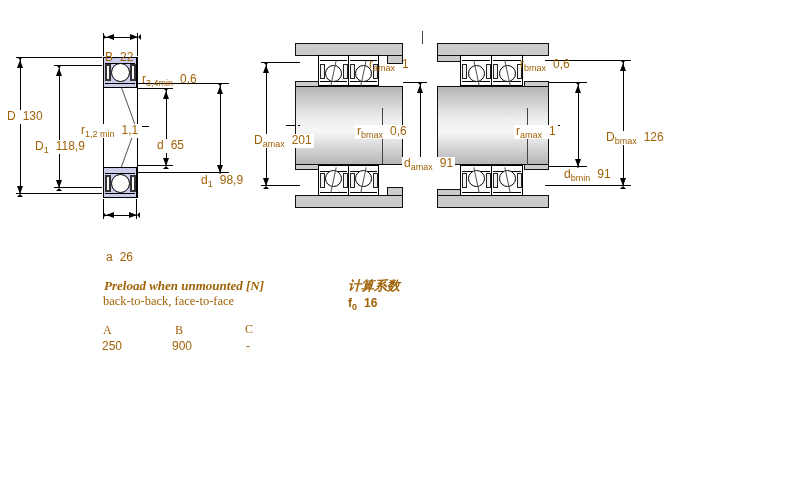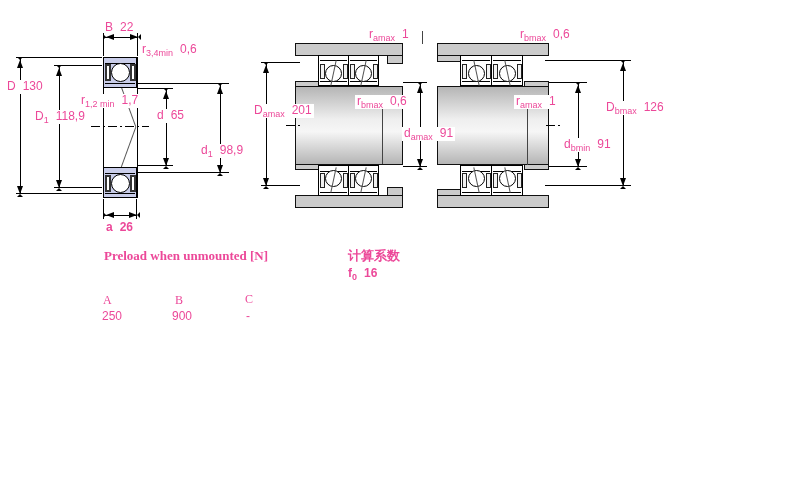--- a/index.html
+++ b/index.html
@@ -22,26 +22,26 @@
   .gray{position:absolute;background:#cbcbcb;border:1px solid #111;box-sizing:border-box;}
   .shaft{position:absolute;border:1px solid #111;box-sizing:border-box;
          background:linear-gradient(180deg,#b5b5b5 0%,#efefef 42%,#f6f6f6 58%,#b5b5b5 100%);}
   .bbox{position:absolute;background:#fff;border:1px solid #000;box-sizing:border-box;}
   .blue{background:#c9cde9;}
   .ball{position:absolute;background:#fff;border:1px solid #000;border-radius:50%;box-sizing:border-box;}
   .seal{position:absolute;width:6px;background:#fff;border:2px solid #333;box-sizing:border-box;}
   .sseal{position:absolute;width:5px;background:#f2f2f2;border:1px solid #222;box-sizing:border-box;}
   .ring{position:absolute;height:1px;background:#000;left:1px;right:1px;}
   
-  .lbl{position:absolute;font-size:12px;line-height:13px;white-space:nowrap;color:#ec4899;}
+  .lbl{position:absolute;font-size:12px;line-height:13px;white-space:nowrap;color:#a16207;margin-top:30px;}
   .bg{background:#fff;padding:0 2px;}
   .sub{font-size:9px;position:relative;top:3px;letter-spacing:0;}
   .val{margin-left:7px;}
   .serif{font-family:"Liberation Serif",serif;}
-  .b{font-weight:bold;}
+  .b{font-weight:bold;font-style:italic;}
 </style>
 </head>
 <body>
 
 <div id="stage">
 
   <div>
 
     <div class="vl" style="left:103px;top:57px;height:141px;"></div>
     <div class="vl" style="left:137px;top:57px;height:141px;"></div>
@@ -218,36 +218,37 @@
     <div class="hl" style="left:549px;top:166px;width:38px;"></div>
     <div class="vl" style="left:578px;top:82px;height:85px;"></div>
     <div class="tip tu" style="left:575px;top:82px;"></div>
     <div class="tip td" style="left:575px;top:159px;"></div>
   </div>
 
   <div class="lbl" style="left:105px;top:21px;"><span>B</span><span class="sub"></span><span class="val">22</span></div>
   <div class="lbl" style="left:142px;top:43px;"><span>r</span><span class="sub">3,4min</span><span class="val">0,6</span></div>
   <div class="lbl bg" style="left:5px;top:80px;"><span>D</span><span class="sub"></span><span class="val">130</span></div>
   <div class="lbl bg" style="left:33px;top:110px;"><span>D</span><span class="sub">1</span><span class="val">118,9</span></div>
-  <div class="lbl bg" style="left:79px;top:94px;"><span>r</span><span class="sub">1,2 min</span><span class="val">1,7</span></div>
+  <div class="lbl bg" style="left:79px;top:94px;"><span>r</span><span class="sub">1,2 min</span><span class="val">1,1</span></div>
   <div class="lbl bg" style="left:155px;top:109px;"><span>d</span><span class="sub"></span><span class="val">65</span></div>
   <div class="lbl bg" style="left:199px;top:144px;"><span>d</span><span class="sub">1</span><span class="val">98,9</span></div>
-  <div class="lbl" style="left:106px;top:221px;font-weight:bold;"><span>a</span><span class="sub"></span><span class="val">26</span></div>
+  <div class="lbl" style="left:106px;top:221px;"><span>a</span><span class="sub"></span><span class="val">26</span></div>
 
   <div class="lbl" style="left:369px;top:28px;"><span>r</span><span class="sub">amax</span><span class="val">1</span></div>
   <div class="lbl bg" style="left:252px;top:104px;"><span>D</span><span class="sub">amax</span><span class="val">201</span></div>
   <div class="lbl bg" style="left:355px;top:95px;"><span>r</span><span class="sub">bmax</span><span class="val">0,6</span></div>
   <div class="lbl bg" style="left:402px;top:127px;"><span>d</span><span class="sub">amax</span><span class="val">91</span></div>
 
   <div class="lbl" style="left:520px;top:28px;"><span>r</span><span class="sub">bmax</span><span class="val">0,6</span></div>
   <div class="lbl bg" style="left:514px;top:95px;"><span>r</span><span class="sub">amax</span><span class="val">1</span></div>
   <div class="lbl bg" style="left:604px;top:101px;"><span>D</span><span class="sub">bmax</span><span class="val">126</span></div>
   <div class="lbl bg" style="left:562px;top:138px;"><span>d</span><span class="sub">bmin</span><span class="val">91</span></div>
 
   <div class="lbl serif b" style="left:104px;top:249px;font-size:13px;">Preload when unmounted [N]</div>
+  <div class="lbl serif" style="left:103px;top:265px;font-size:12.5px;">back-to-back, face-to-face</div>
 
   <div class="lbl b" style="left:348px;top:249px;font-size:13px;">计算系数</div>
   <div class="lbl" style="left:348px;top:267px;font-weight:bold;"><span>f</span><span class="sub">0</span><span class="val">16</span></div>
 
   <div class="lbl serif" style="left:103px;top:294px;">A</div>
   <div class="lbl serif" style="left:175px;top:294px;">B</div>
   <div class="lbl serif" style="left:245px;top:293px;">C</div>
   <div class="lbl" style="left:102px;top:310px;">250</div>
   <div class="lbl" style="left:172px;top:310px;">900</div>
   <div class="lbl" style="left:246px;top:310px;">-</div>

